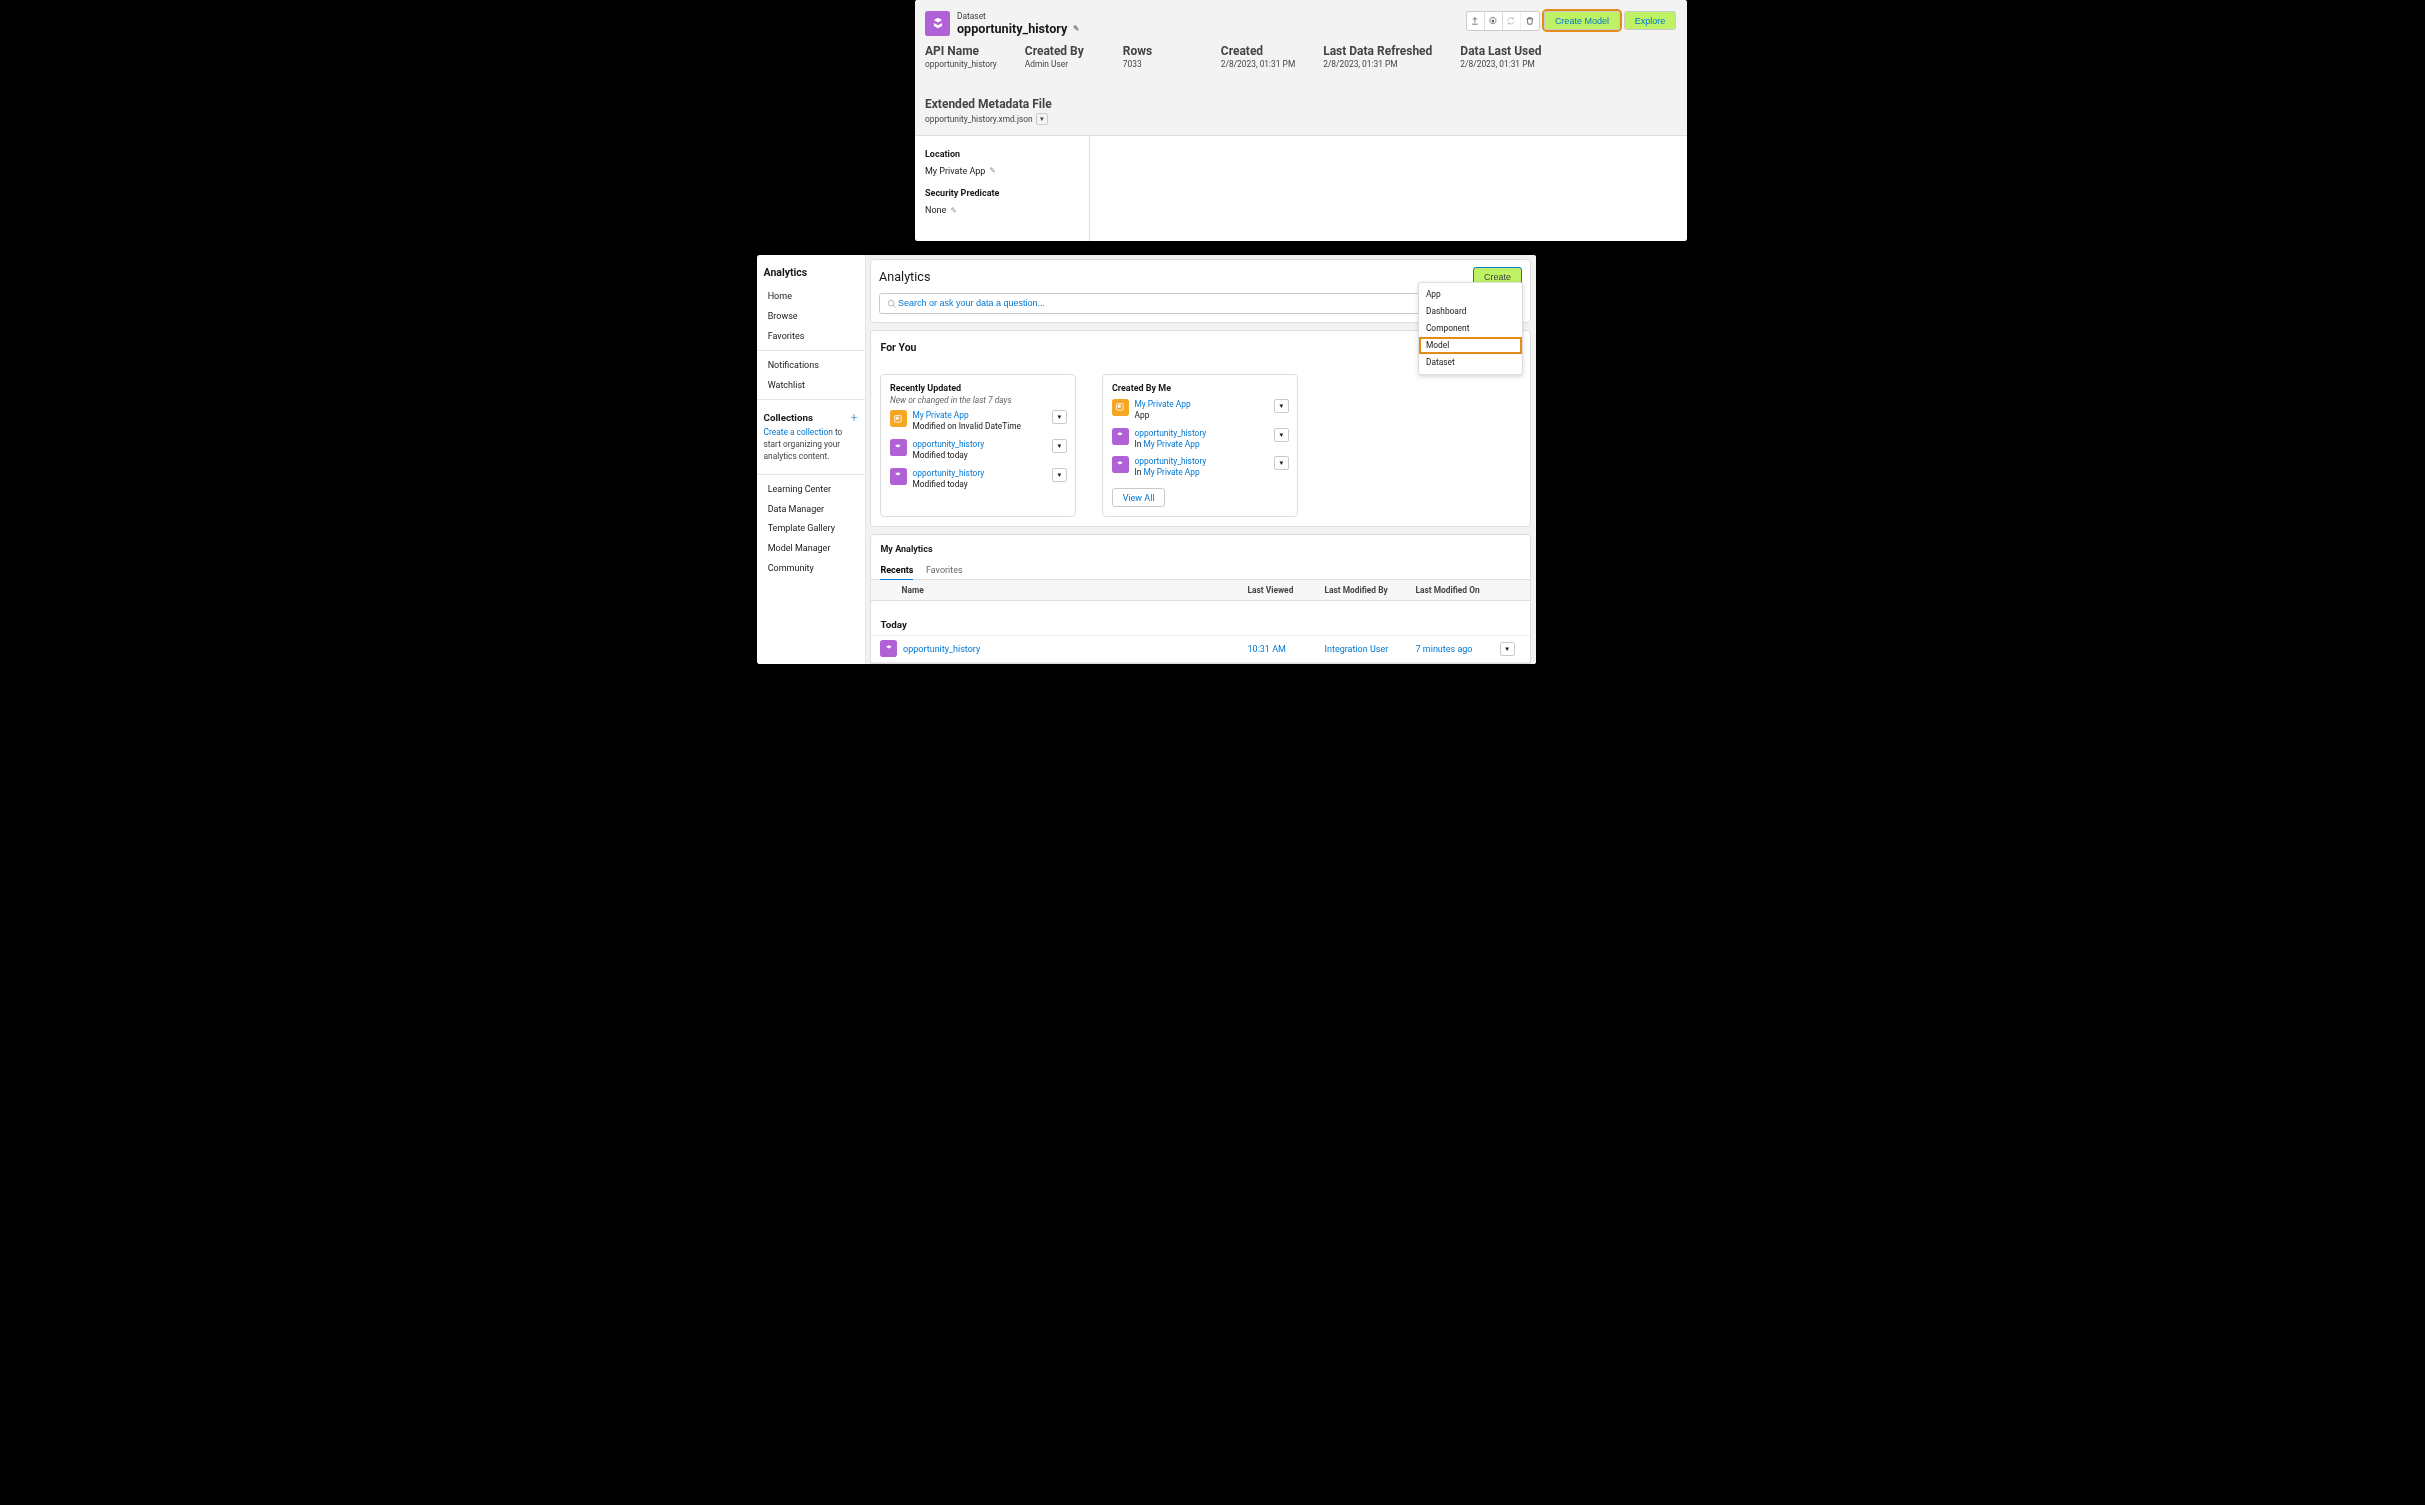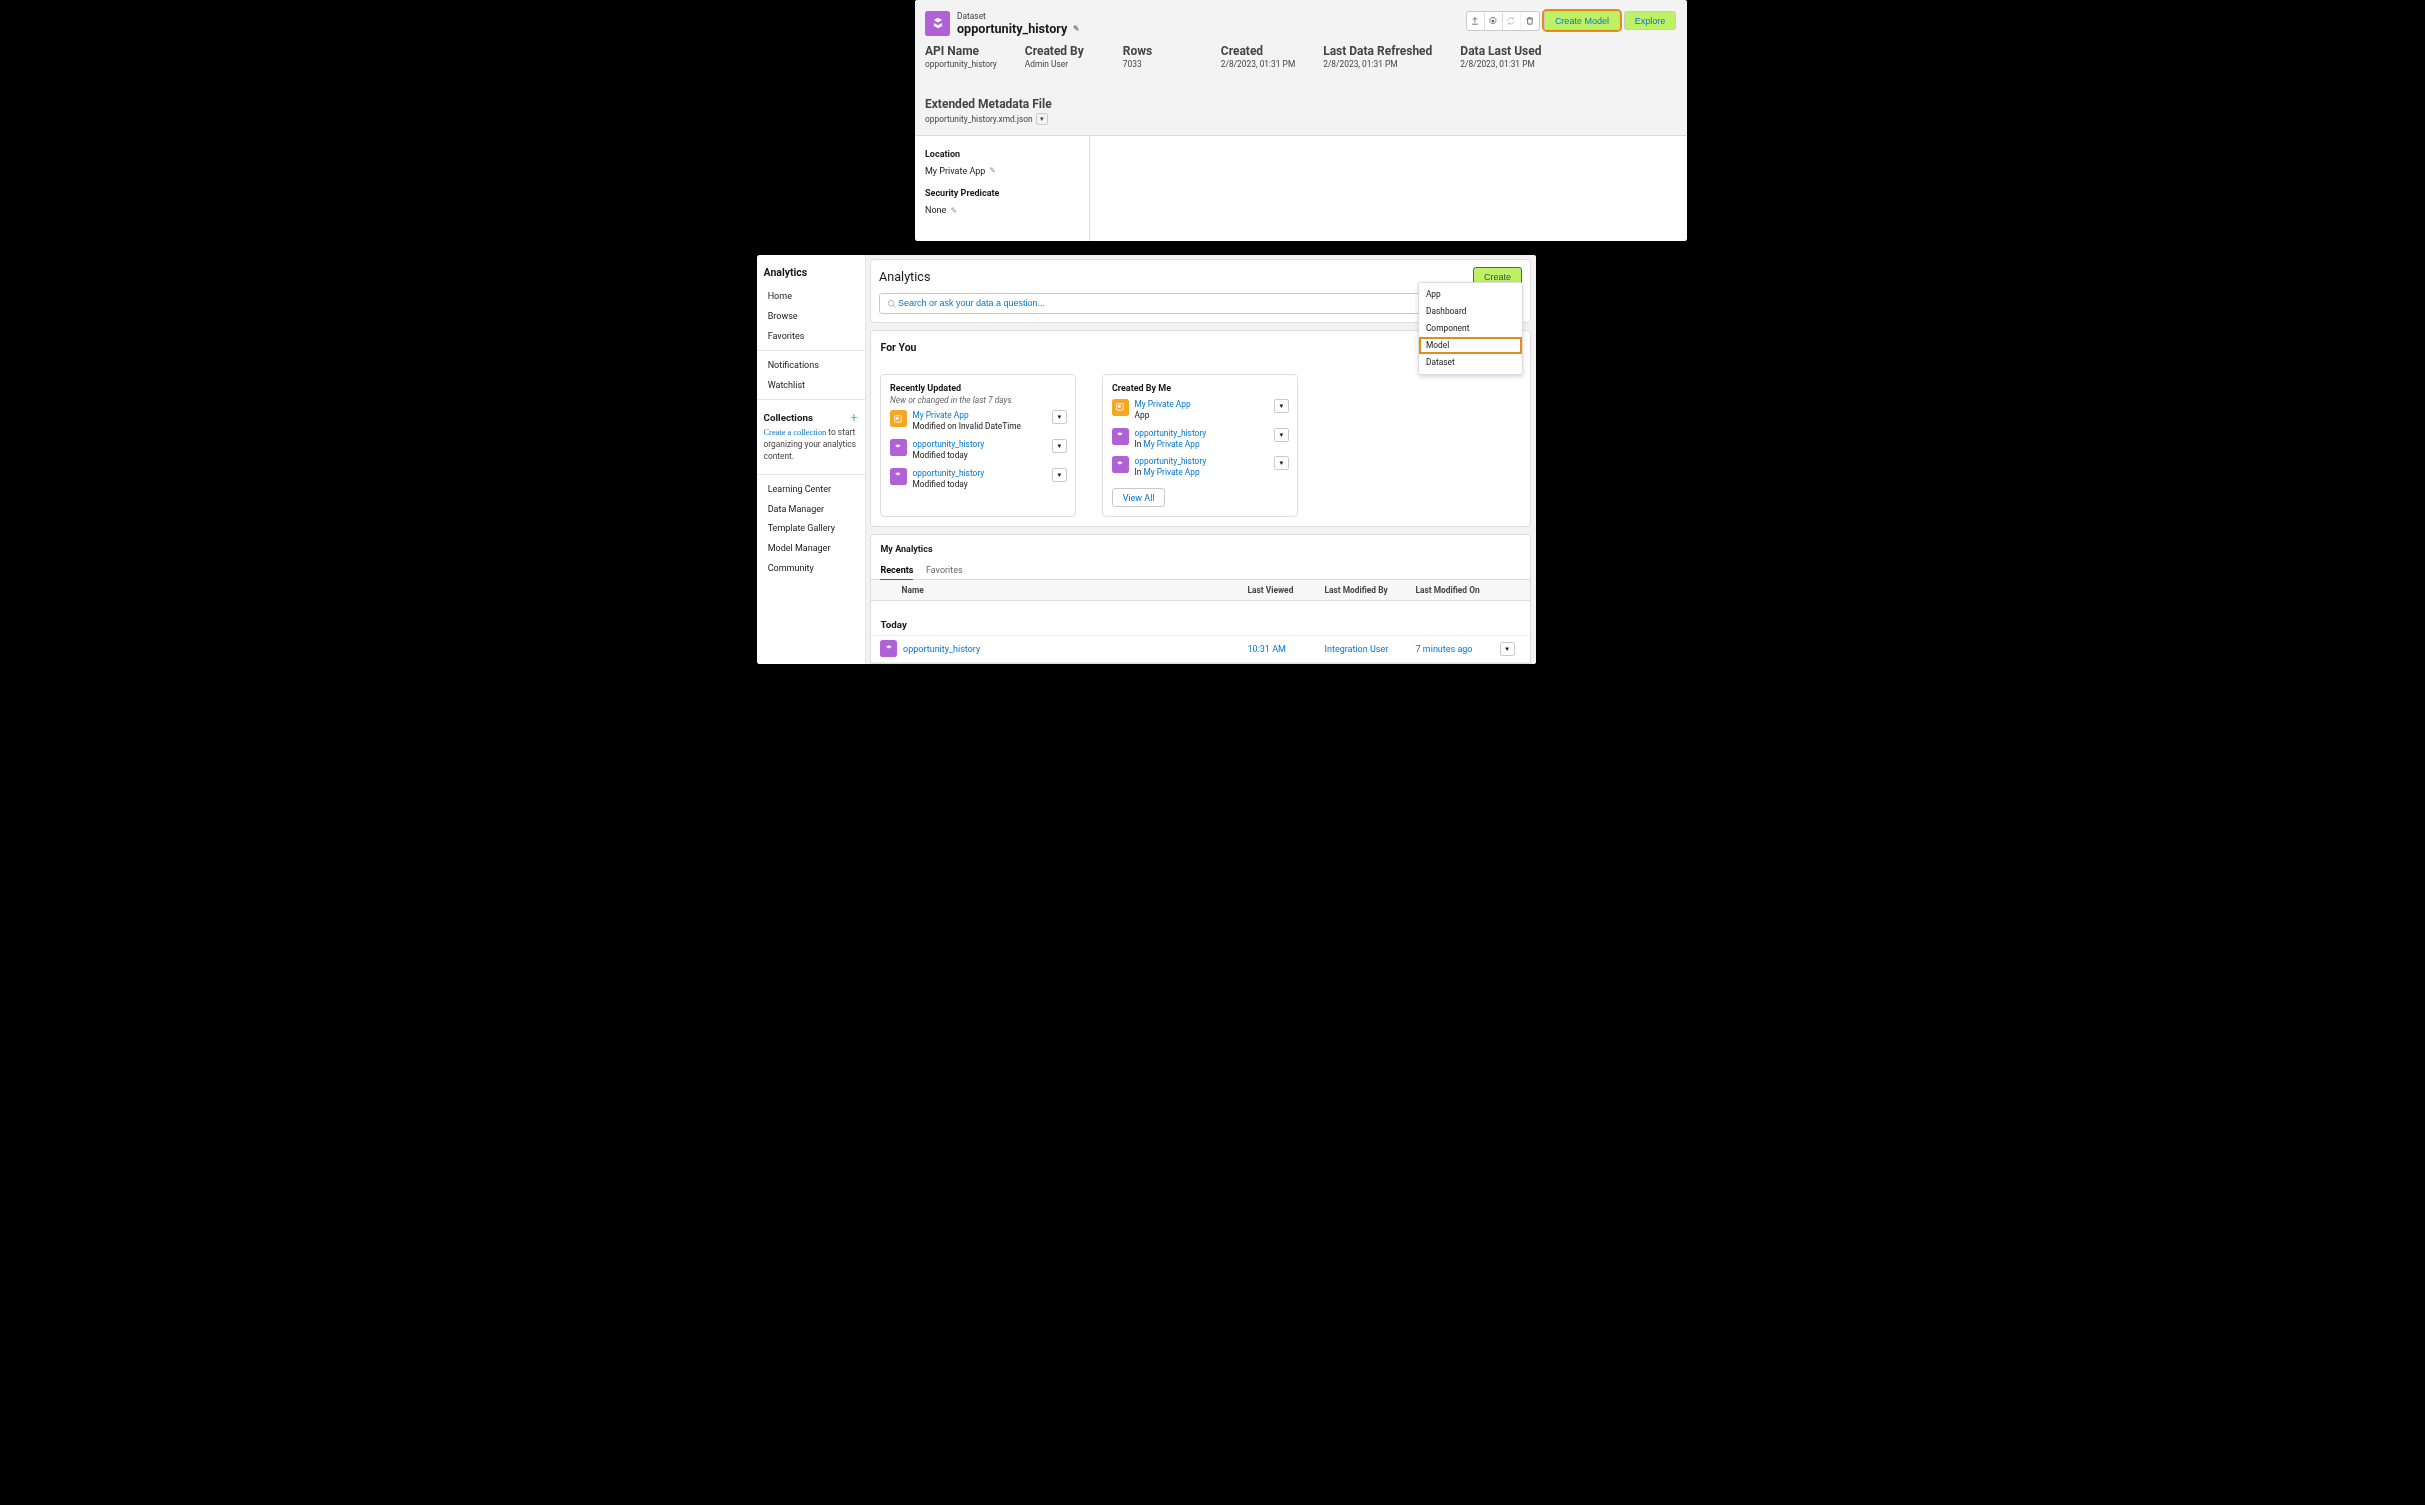--- a/index.html
+++ b/index.html
@@ -36,21 +36,21 @@
 .p1-right { flex: 1; min-height: 105px; }
 
 
 .panel2 { background: #fff; margin-left: 35px; width: 779px; display:flex; border-radius: 2.8px; overflow: hidden; }
 .sidebar { width: 109px; border-right: 0.7px solid #e5e5e5; padding-top: 7px; }
 .sb-title { font-weight: 700; font-size: 10.5px; padding: 4.2px 7px 7px 7px; }
 .sb-item { padding: 4.9px 7px 4.9px 11.2px; font-size: 9px; cursor: pointer; }
 .sb-sep { border-top: 0.7px solid #e5e5e5; margin: 4.2px 0; }
 .sb-coll-head { display:flex; align-items:center; justify-content:space-between; padding: 5.6px 7px 2.8px 7px; font-weight:700; font-size: 9.8px; }
 .sb-coll-text { padding: 0 7px 7px 7px; font-size: 8.4px; color: #444; line-height: 1.4; }
-.sb-coll-text a { color: #0176d3; text-decoration: none; font-family: Liberation Serif, serif; }
+.sb-coll-text a { color: #0176d3; text-decoration: none; }
 .plus-icon { color: #0176d3; font-size: 12.6px; font-weight: 300; cursor: pointer; }
 
 .main { flex: 1; background: #f3f2f2; position: relative; }
 .main-header-card { background: #fff; border: 0.7px solid #ddd; border-radius: 4.2px; margin: 4.2px 4.2px 7px 4.2px; padding: 7px 8.4px 8.4px 8.4px; }
 .mh-top { display:flex; justify-content:space-between; align-items:center; margin-bottom: 7px; }
 .mh-title { font-size: 12.6px; font-weight: 400; }
 .search-box { border: 0.7px solid #c9c9c9; border-radius: 2.8px; padding: 4.2px 7px; display: flex; align-items: center; gap: 1px; color: #888; }
 .search-box input { border: none; outline: none; flex: 1; font-size: 9px; color: #0176d3; background: transparent; }
 .search-box input::placeholder { color: #0176d3; }
 

